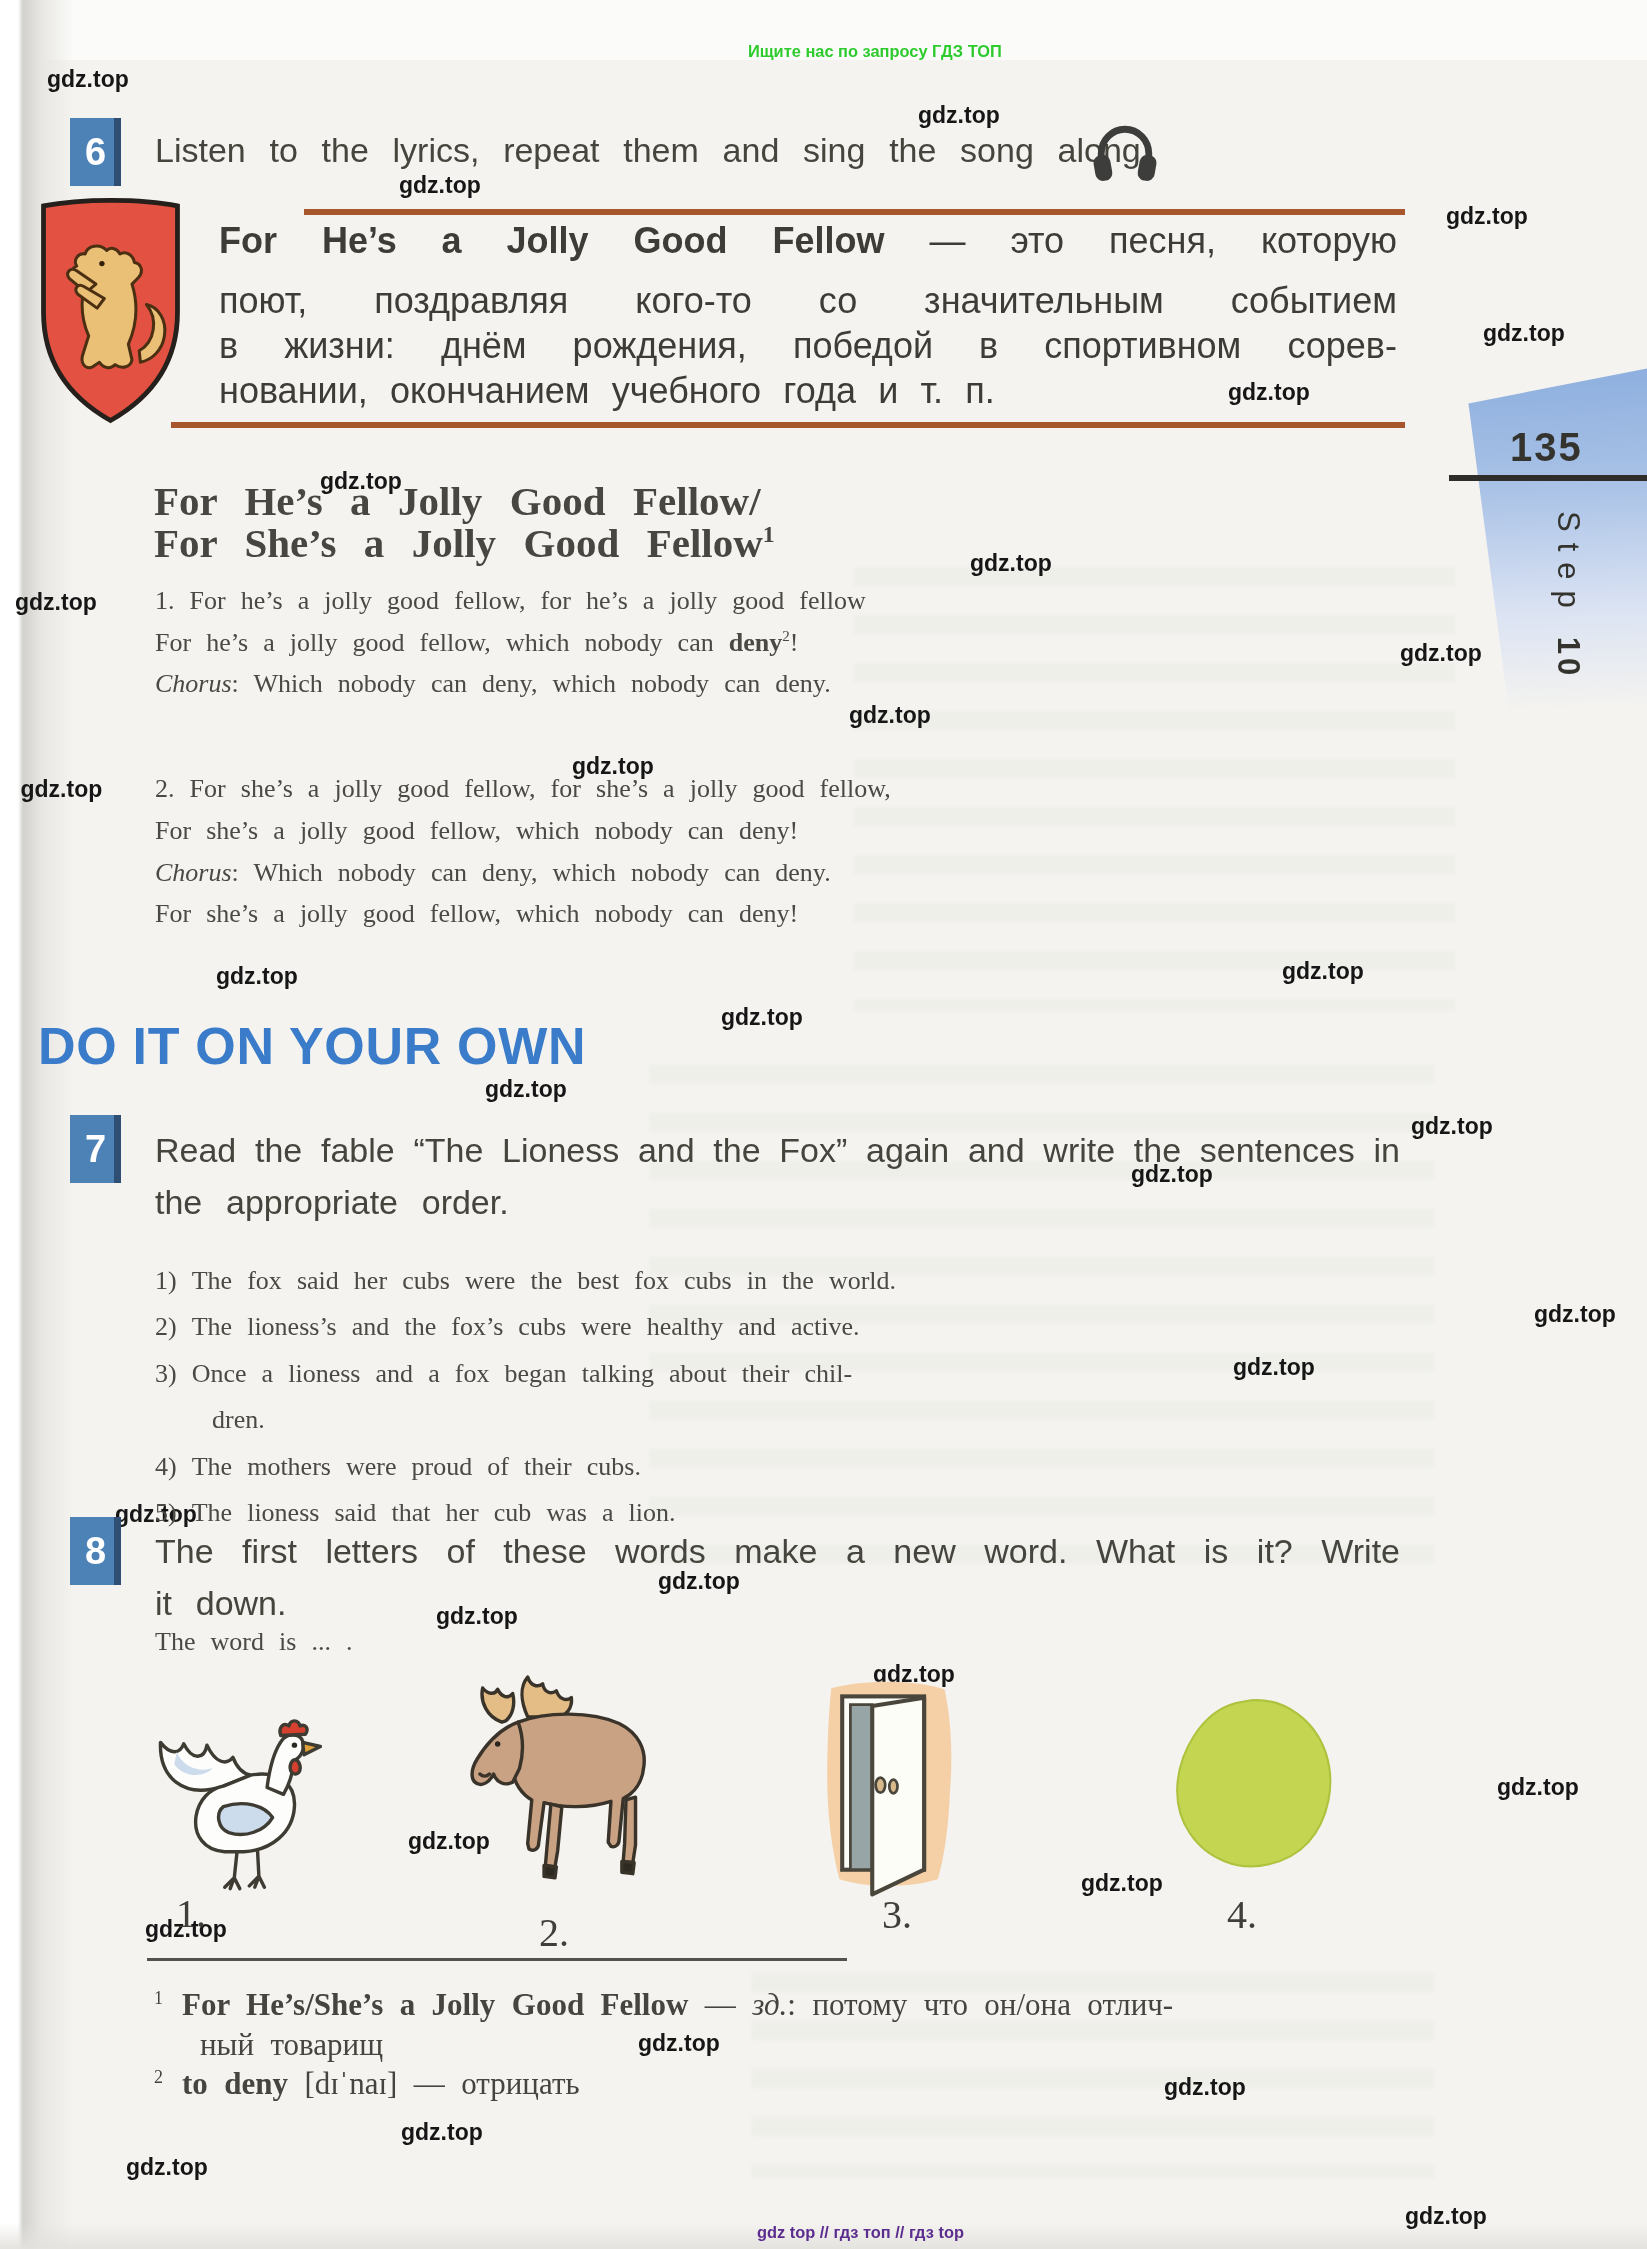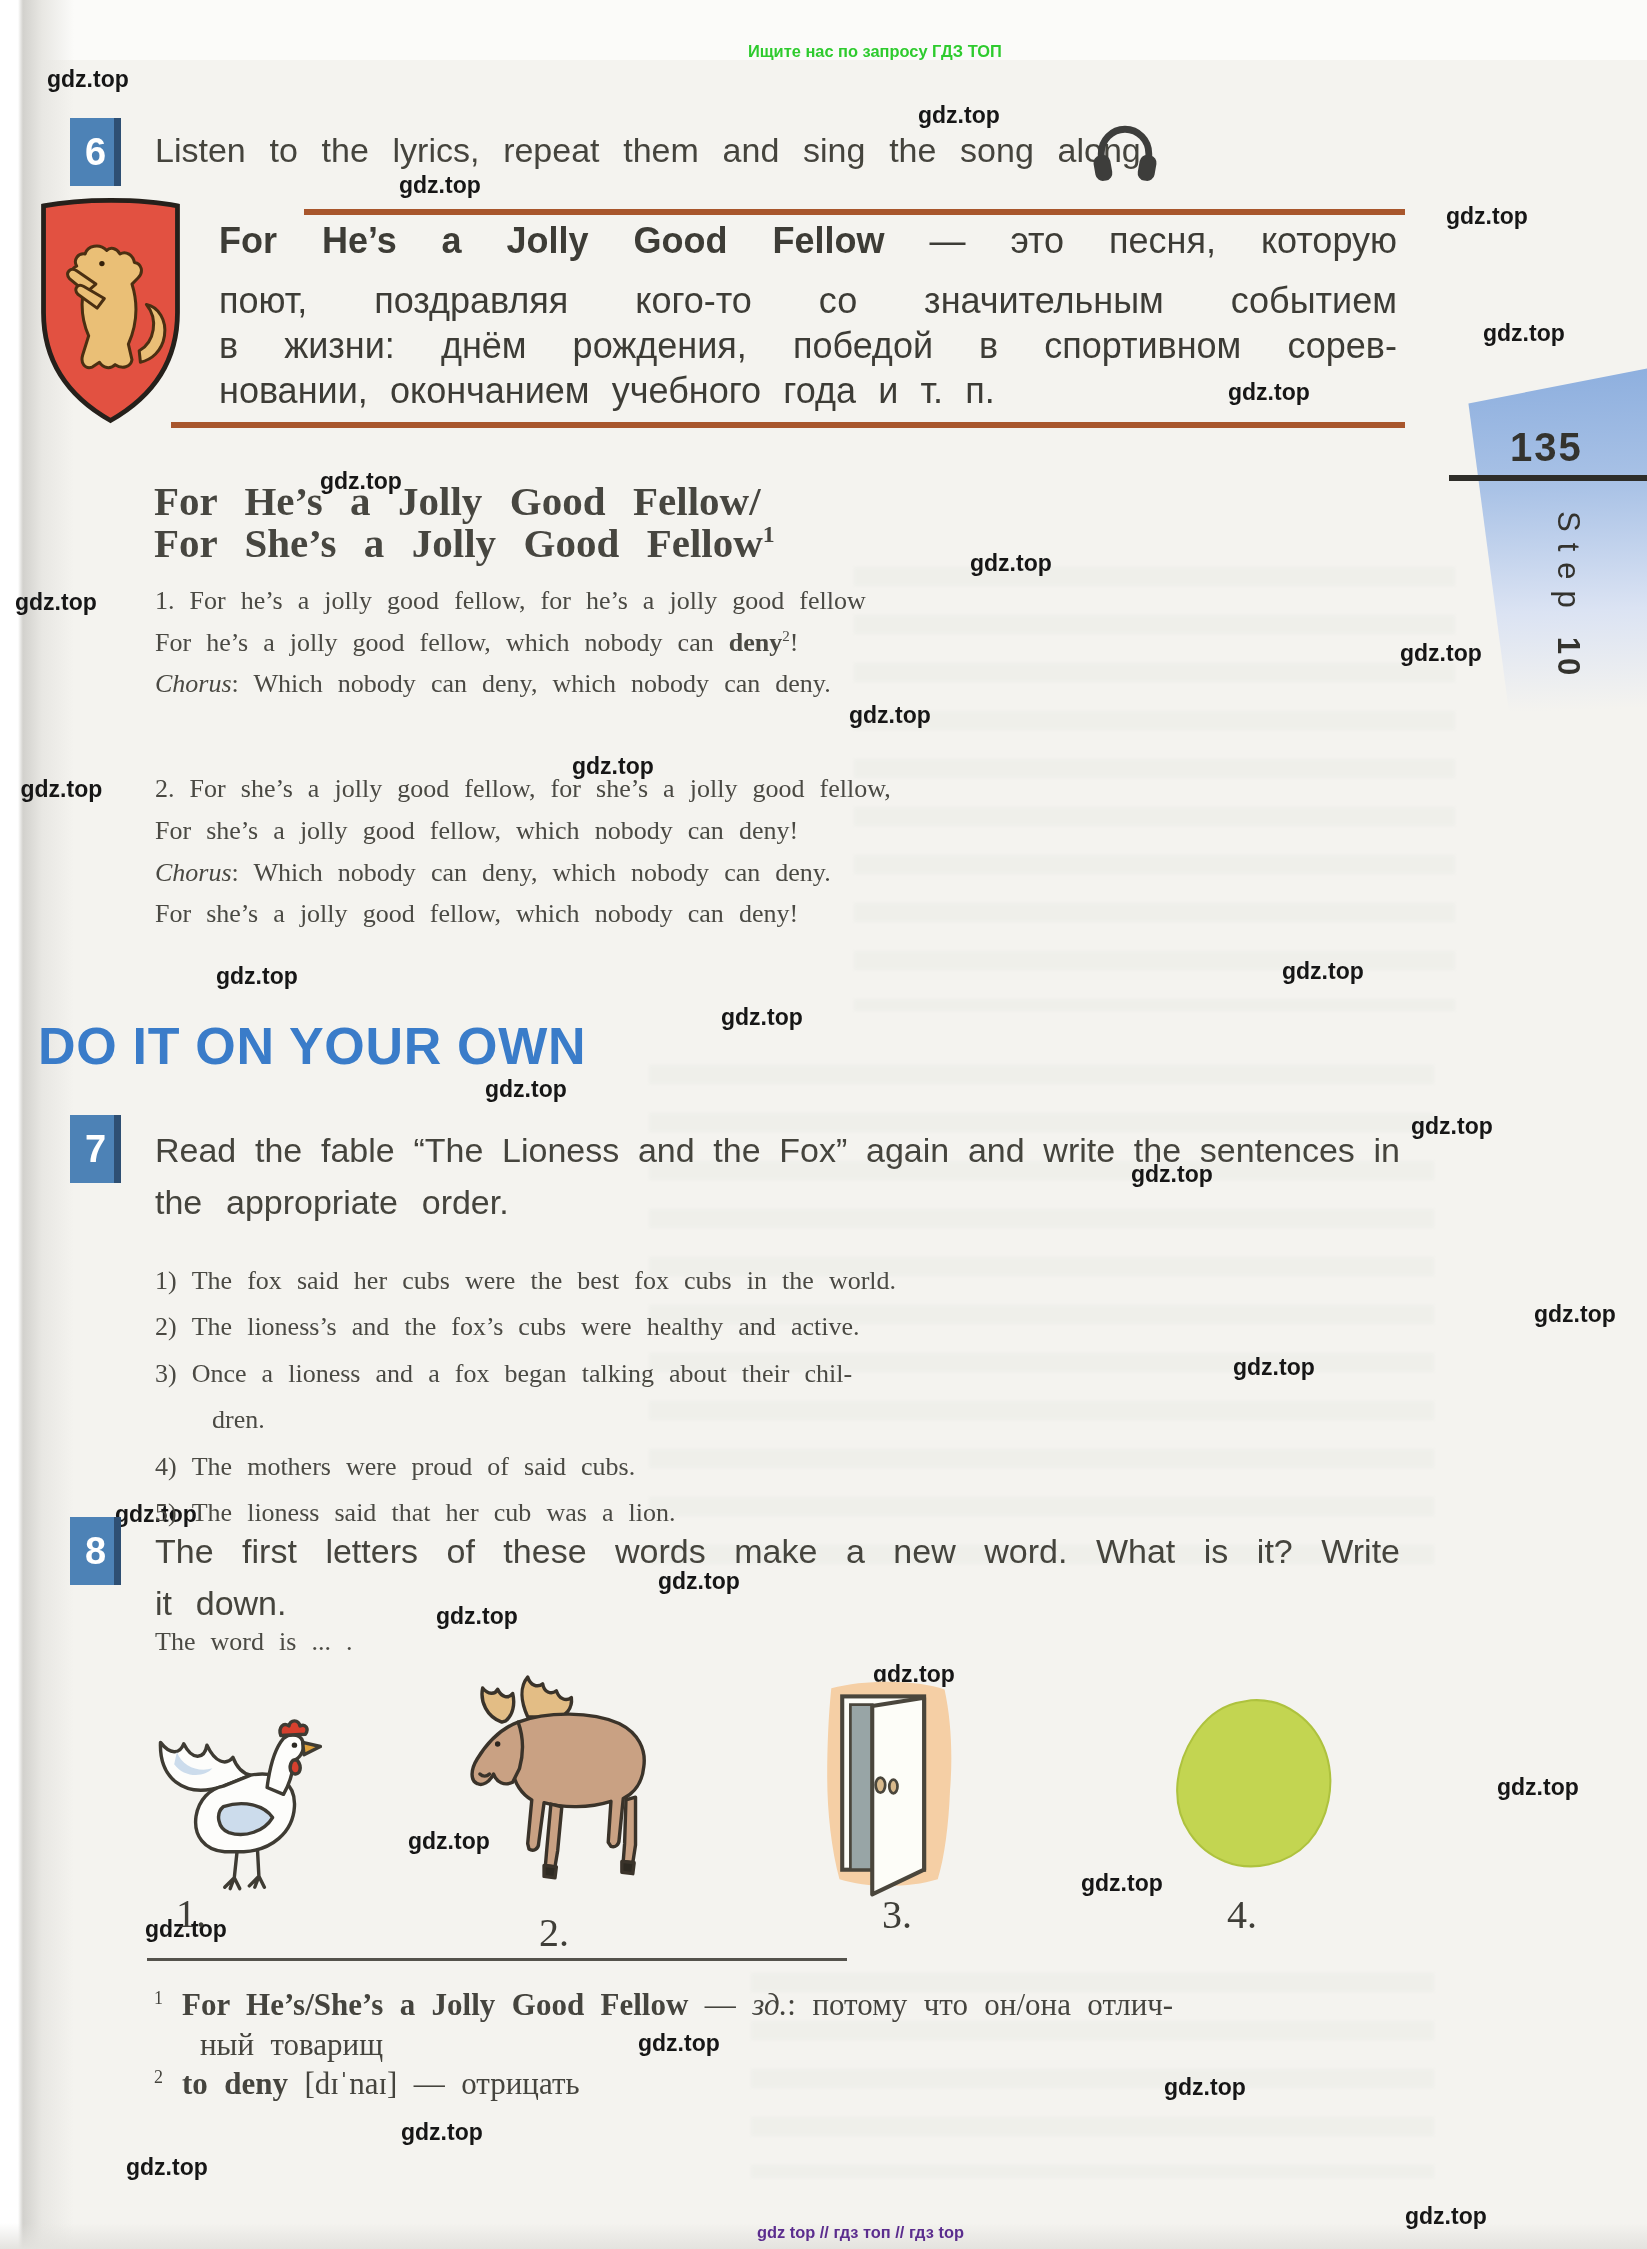--- a/index.html
+++ b/index.html
@@ -179,21 +179,21 @@
     <span class="lnum">1)</span><span>The fox said her cubs were the best fox cubs in the world.</span>
   </div>
   <div class="serif" style="left:155px;top:1312px">
     <span class="lnum">2)</span><span>The lioness’s and the fox’s cubs were healthy and active.</span>
   </div>
   <div class="serif" style="left:155px;top:1359px">
     <span class="lnum">3)</span><span>Once a lioness and a fox began talking about their chil-</span>
   </div>
   <div class="serif" style="left:212px;top:1405px">dren.</div>
   <div class="serif" style="left:155px;top:1452px">
-    <span class="lnum">4)</span><span>The mothers were proud of said cubs.</span>
+    <span class="lnum">4)</span><span>The mothers were proud of their cubs.</span>
   </div>
   <div class="serif" style="left:155px;top:1498px">
     <span class="lnum">5)</span><span>The lioness said that her cub was a lion.</span>
   </div>
 
   <div class="sq" style="left:70px;top:1517px">
     <span>8</span>
   </div>
   <div class="sans jst" style="left:155px;top:1532px">The first letters of these words make a new word. What is it? Write</div>
   <div class="sans" style="left:155px;top:1584px">it down.</div>

